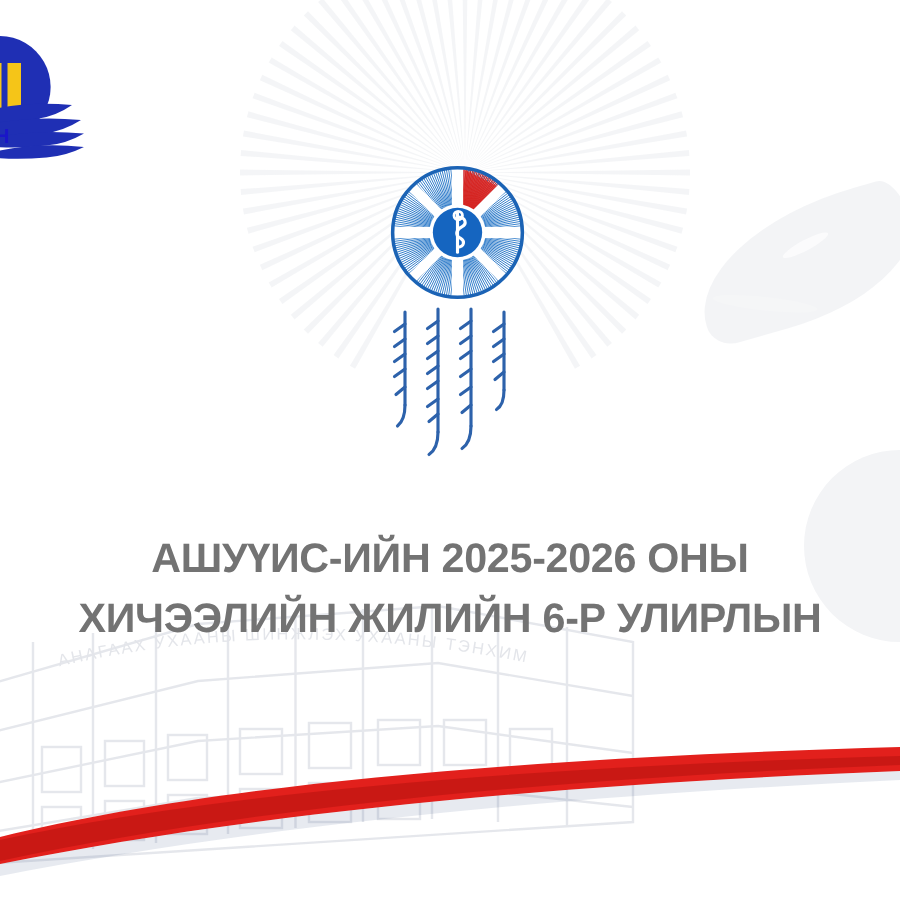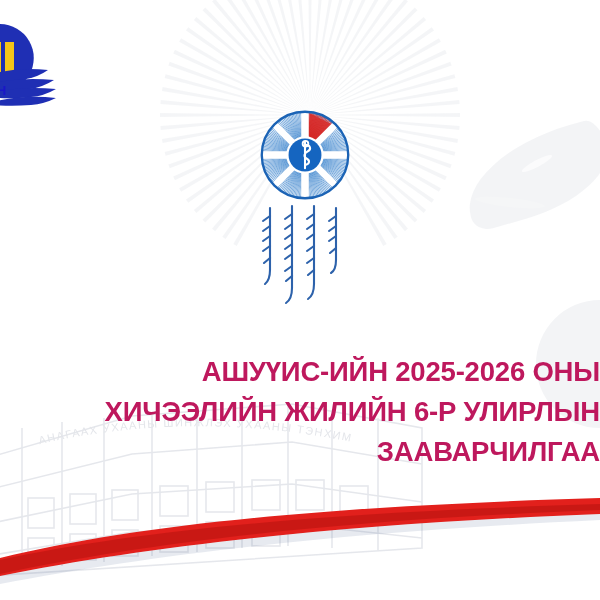--- a/index.html
+++ b/index.html
@@ -128,22 +128,22 @@
     width: 600px;
     height: 110px;
   }
 
   
   .headline {
     position: absolute;
     left: 0;
     top: 352px;
     width: 600px;
-    text-align: right;
-    color: #be185d;
+    text-align: center;
+    color: #737373;
     font-weight: bold;
     font-size: 27.5px;
     line-height: 40px;
     letter-spacing: -0.2px;
     font-family: "Liberation Sans", "DejaVu Sans", sans-serif;
   }
   .headline .ln {
     display: block;
     white-space: nowrap;
   }
@@ -532,16 +532,15 @@
 
   <svg class="ribbon" viewBox="0 0 600 110" preserveAspectRatio="none">
     <path d="M0 68 C140 34 330 16 600 8 L600 24 C340 34 150 56 0 86 Z" fill="#e2201c"></path>
     <path d="M0 70 C140 40 330 22 600 14 L600 20 C340 30 150 52 0 84 Z" fill="#b4120f" opacity="0.55"></path>
     <path d="M0 86 C150 56 340 34 600 24 L600 30 C345 42 155 64 0 94 Z" fill="#15306e" opacity="0.10"></path>
   </svg>
 
   <div class="headline">
     <span class="ln">АШУҮИС-ИЙН 2025-2026 ОНЫ</span>
     <span class="ln">ХИЧЭЭЛИЙН ЖИЛИЙН 6-Р УЛИРЛЫН</span>
-    <span class="ln">ЗААВАРЧИЛГАА</span>
   </div>
 
 </div>
 
 </body></html>

